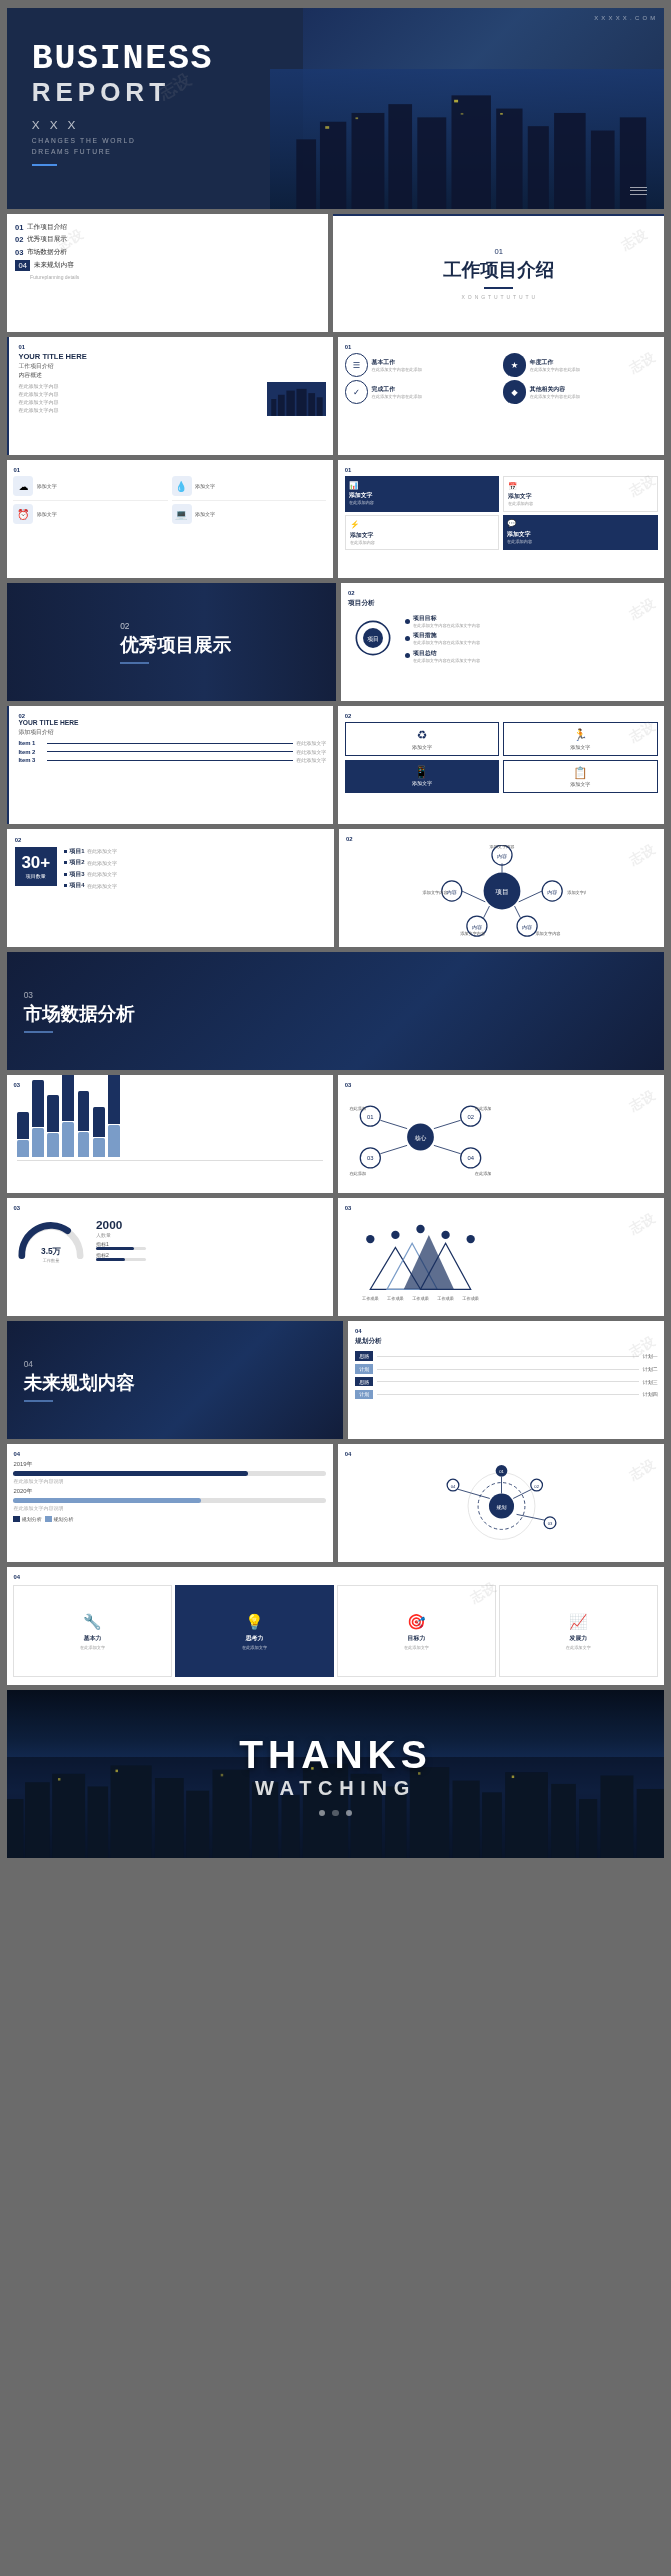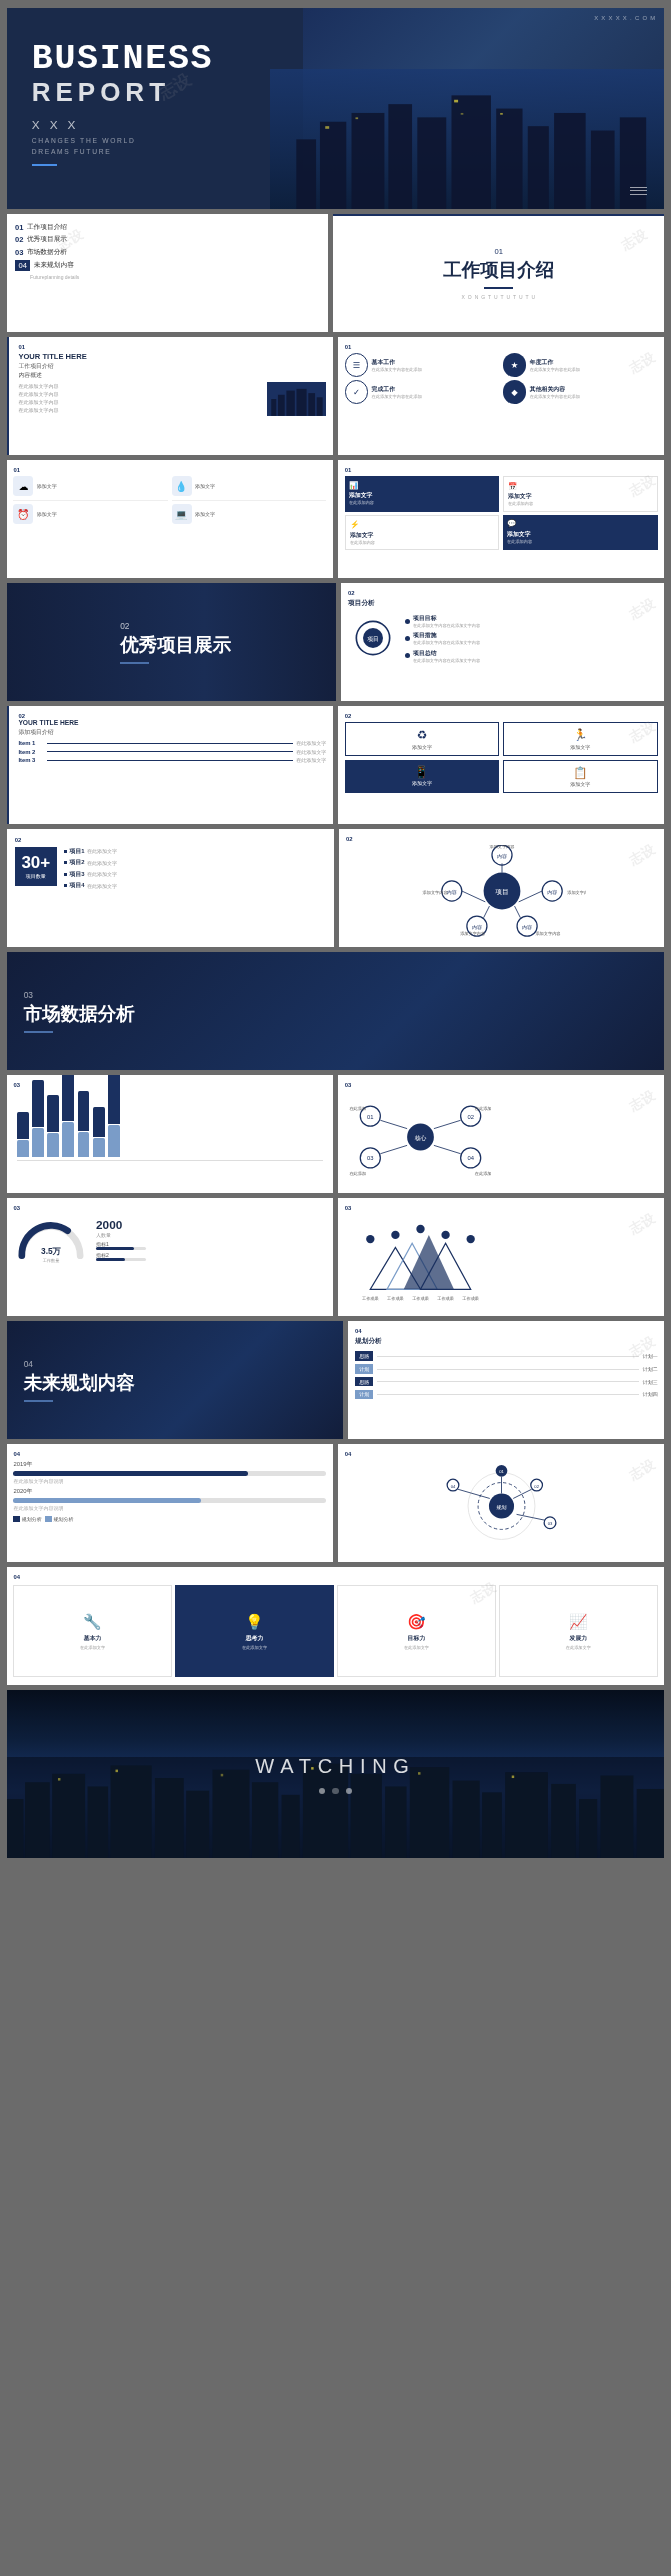--- a/index.html
+++ b/index.html
@@ -876,21 +876,22 @@
 
         <rect x="62" y="25" width="3" height="3" fill="#f0e040" opacity="0.5"></rect>
         <rect x="132" y="15" width="3" height="3" fill="#f0e040" opacity="0.6"></rect>
         <rect x="260" y="20" width="3" height="3" fill="#f0e040" opacity="0.4"></rect>
         <rect x="370" y="12" width="3" height="3" fill="#f0e040" opacity="0.7"></rect>
         <rect x="500" y="18" width="3" height="3" fill="#f0e040" opacity="0.5"></rect>
         <rect x="614" y="22" width="3" height="3" fill="#f0e040" opacity="0.6"></rect>
       </svg>
 
       <div style="position:relative; z-index:3; display:flex; flex-direction:column; align-items:center; justify-content:center; height:100%;">
-        <div style="font-size:20px; font-weight:400; color:rgba(255,255,255,0.85); letter-spacing:6.7px;">WATCHING</div>
+        <div style="font-size:39px; font-weight:900; color:#fff; letter-spacing:5px; text-shadow:0 1.7px 6.7px rgba(0,0,0,0.5);">THANKS</div>
+        <div style="font-size:20px; font-weight:700; color:rgba(255,255,255,0.85); letter-spacing:6.7px;">WATCHING</div>
         <div style="display:flex; gap:6.7px; margin-top:10px;">
           <div style="width:6.7px; height:6.7px; border-radius:50%; background:rgba(255,255,255,0.5);"></div>
           <div style="width:6.7px; height:6.7px; border-radius:50%; background:rgba(255,255,255,0.3);"></div>
           <div style="width:6.7px; height:6.7px; border-radius:50%; background:rgba(255,255,255,0.5);"></div>
         </div>
       </div>
     </div>
   </div>
 
 

